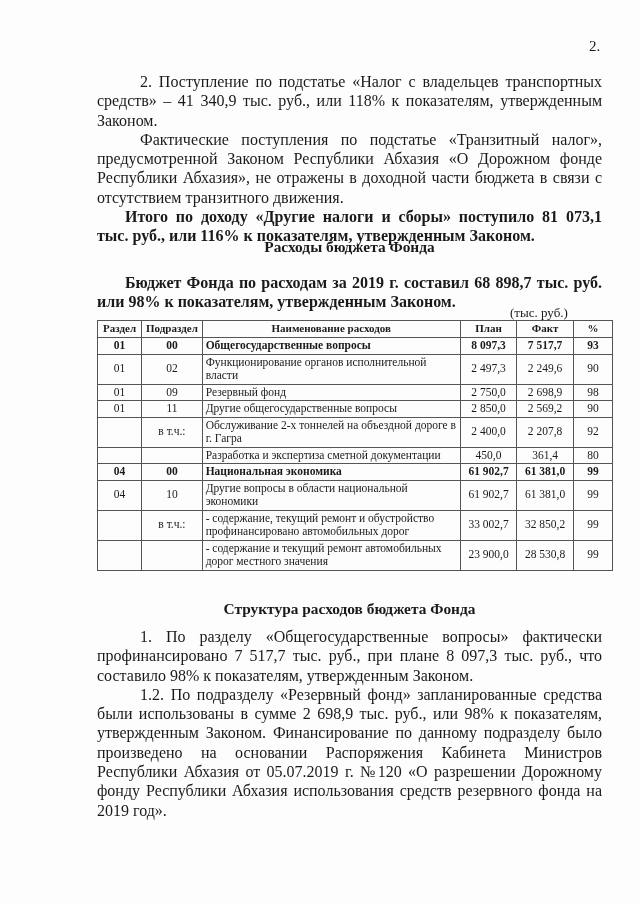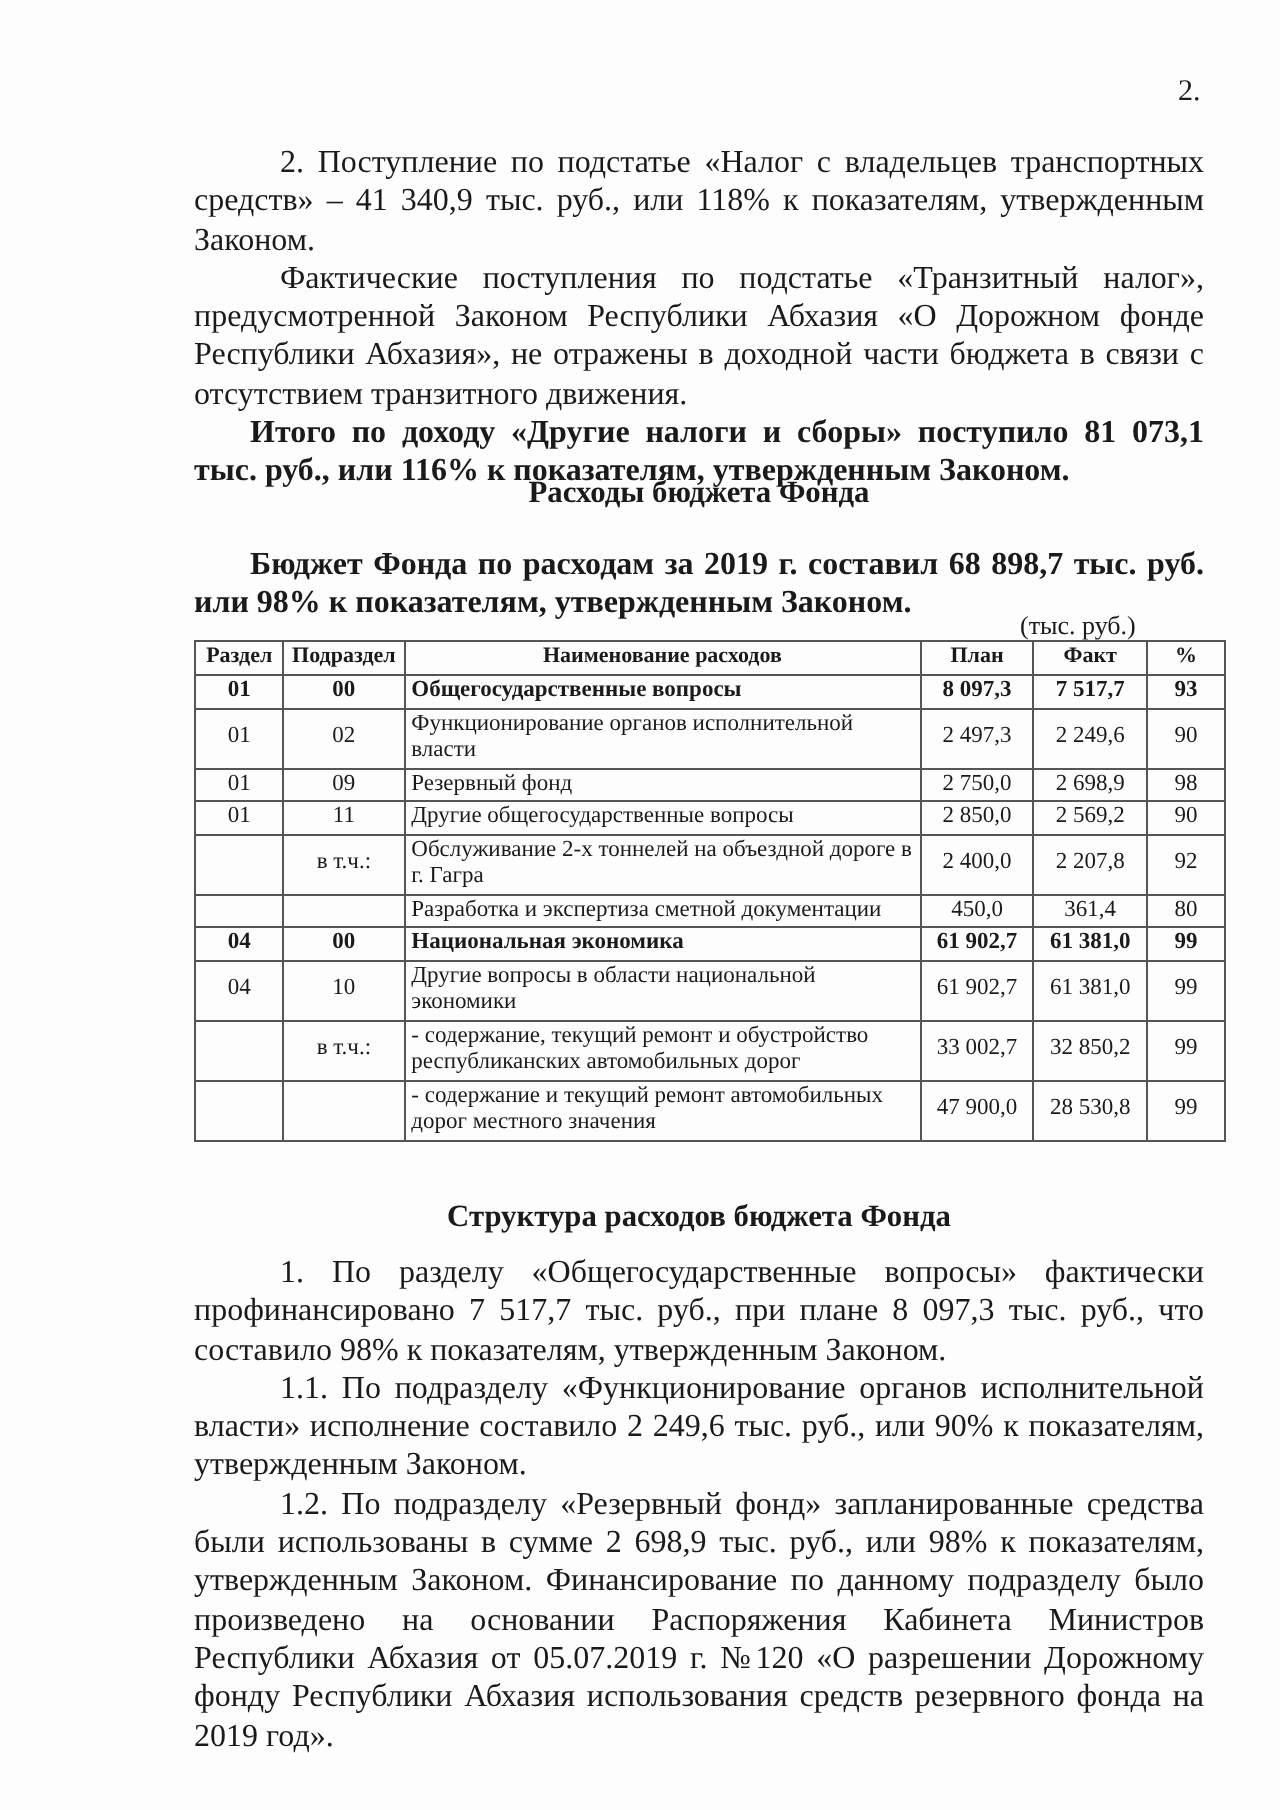--- a/index.html
+++ b/index.html
@@ -122,35 +122,34 @@
       <td class="c">04</td>
       <td class="c">10</td>
       <td class="name">Другие вопросы в области национальной экономики</td>
       <td class="r">61 902,7</td>
       <td class="r">61 381,0</td>
       <td class="c">99</td>
     </tr>
     <tr>
       <td class="c"></td>
       <td class="c">в т.ч.:</td>
-      <td class="name">- содержание, текущий ремонт и обустройство республиканских автомобильных дорог</td>
+      <td class="name">- содержание, текущий ремонт и обустройство профинансировано автомобильных дорог</td>
       <td class="r">33 002,7</td>
       <td class="r">32 850,2</td>
       <td class="c">99</td>
     </tr>
     <tr>
       <td class="c"></td>
       <td class="c"></td>
       <td class="name">- содержание и текущий ремонт автомобильных дорог местного значения</td>
-      <td class="r">47 900,0</td>
+      <td class="r">23 900,0</td>
       <td class="r">28 530,8</td>
       <td class="c">99</td>
     </tr>
   </tbody>
 </table>
 
 <div class="heading" style="top:600px;">Структура расходов бюджета Фонда</div>
 
 <div class="text-block" style="top:627px;">
   <p class="indent-2">1. По разделу «Общегосударственные вопросы» фактически профинансировано 7 517,7 тыс. руб., при плане 8 097,3 тыс. руб., что составило 98% к показателям, утвержденным Законом.</p>
-  <p class="indent-2">1.1. По подразделу «Функционирование органов исполнительной власти» исполнение составило 2 249,6 тыс. руб., или 90% к показателям, утвержденным Законом.</p>
   <p class="indent-2">1.2. По подразделу «Резервный фонд» запланированные средства были использованы в сумме 2 698,9 тыс. руб., или 98% к показателям, утвержденным Законом. Финансирование по данному подразделу было произведено на основании Распоряжения Кабинета Министров Республики Абхазия от 05.07.2019 г. №120 «О разрешении Дорожному фонду Республики Абхазия использования средств резервного фонда на 2019 год».</p>
 </div>
 
 </body></html>

